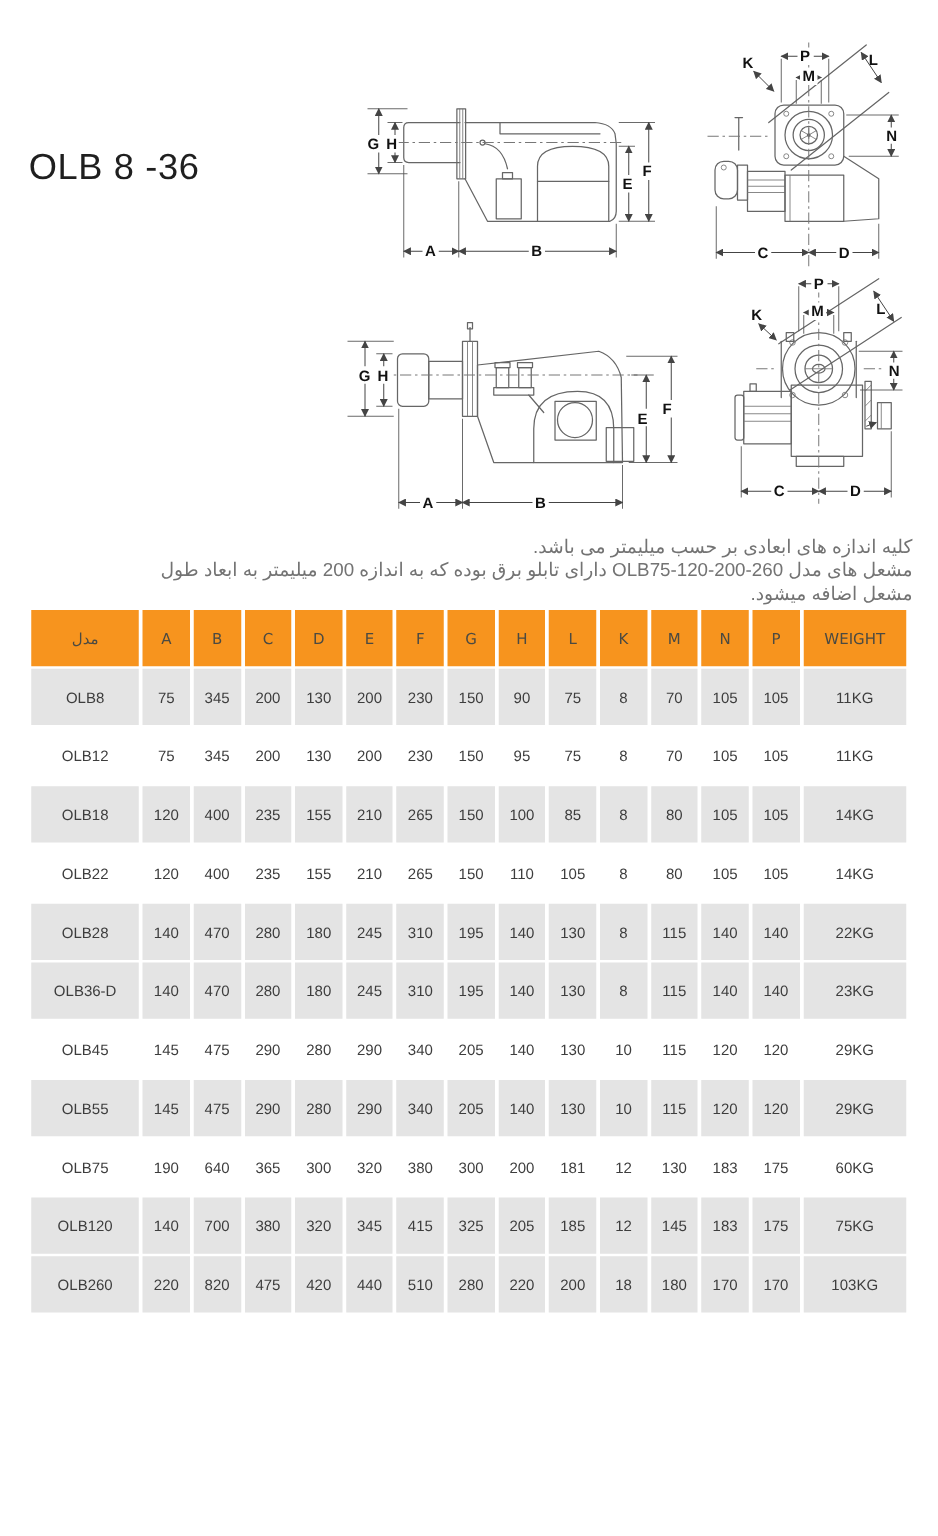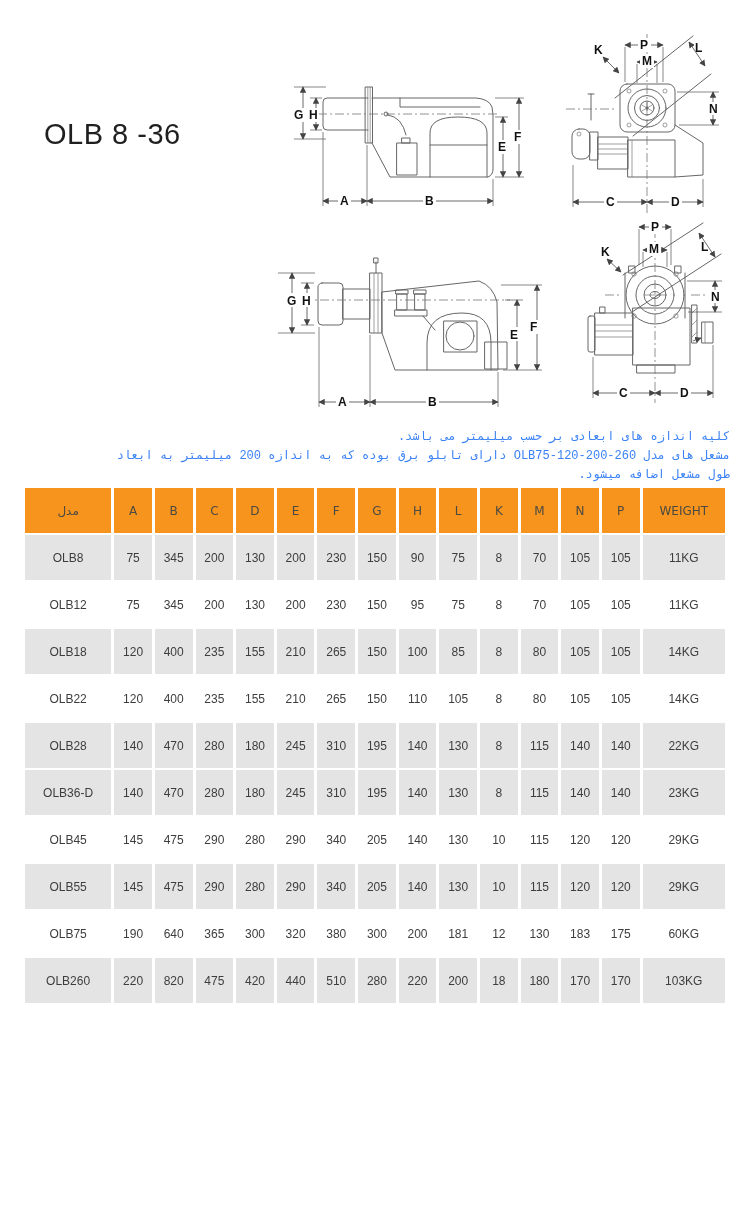--- a/index.html
+++ b/index.html
@@ -12,38 +12,38 @@
     --dimline:#444;
   }
   html,body{margin:0;padding:0;background:#fff;}
   #page{
     position:relative;width:750px;height:1229px;background:#fff;overflow:hidden;
     font-family:"Liberation Sans","DejaVu Sans",sans-serif;
   }
   .model-label{
     position:absolute;font-size:29px;color:#1f1f1f;letter-spacing:0.5px;white-space:nowrap;
   }
-  #label1{left:44px;top:118px;text-align:center;}
+  #label1{left:23px;top:118px;text-align:center;}
   #label2{left:28px;top:268px;}
   .drawing{position:absolute;}
   #svg1side{left:290px;top:55px;}
   #svg1front{left:553px;top:28px;}
   #svg2side{left:275px;top:240px;}
   #svg2front{left:555px;top:215px;}
   svg .obj{stroke:var(--line);stroke-width:1;fill:none;stroke-linejoin:round;stroke-linecap:round;}
   svg .thin{stroke:#777;stroke-width:0.7;fill:none;}
   svg .dimln{stroke:var(--dimline);stroke-width:0.8;fill:none;}
   svg .ext{stroke:#555;stroke-width:0.7;fill:none;}
   svg .cl{stroke:#777;stroke-width:0.8;fill:none;stroke-dasharray:9 3 2 3;}
   svg .dim{font-family:"Liberation Sans","DejaVu Sans",sans-serif;font-size:12px;font-weight:bold;fill:#111;}
   svg .lblbg{fill:#fff;stroke:none;}
   #notes{
     position:absolute;right:20px;top:428px;width:640px;direction:rtl;text-align:right;
-    font-family:Liberation Mono, monospace;
-    font-size:12px;line-height:19px;color:#3b82f6;
+    font-family:Liberation Sans, sans-serif;
+    font-size:15px;line-height:19px;color:#737373;
   }
   #notes p{margin:0;}
   #spec-table{
     position:absolute;left:22px;top:486px;width:706px;
     border-collapse:separate;border-spacing:3px 2px;table-layout:fixed;
   }
   #spec-table th{
     background:var(--header-bg);color:var(--header-text);
     height:45px;font-size:12px;font-weight:normal;text-align:center;vertical-align:middle;
     font-family:"DejaVu Sans","Liberation Sans",sans-serif;
@@ -493,20 +493,37 @@
           <td>300</td>
           <td>200</td>
           <td>181</td>
           <td>12</td>
           <td>130</td>
           <td>183</td>
           <td>175</td>
           <td>60KG</td>
         </tr>
         <tr class="shade">
+          <td>OLB120</td>
+          <td>140</td>
+          <td>700</td>
+          <td>380</td>
+          <td>320</td>
+          <td>345</td>
+          <td>415</td>
+          <td>325</td>
+          <td>205</td>
+          <td>185</td>
+          <td>12</td>
+          <td>145</td>
+          <td>183</td>
+          <td>175</td>
+          <td>75KG</td>
+        </tr>
+        <tr class="shade">
           <td>OLB260</td>
           <td>220</td>
           <td>820</td>
           <td>475</td>
           <td>420</td>
           <td>440</td>
           <td>510</td>
           <td>280</td>
           <td>220</td>
           <td>200</td>

